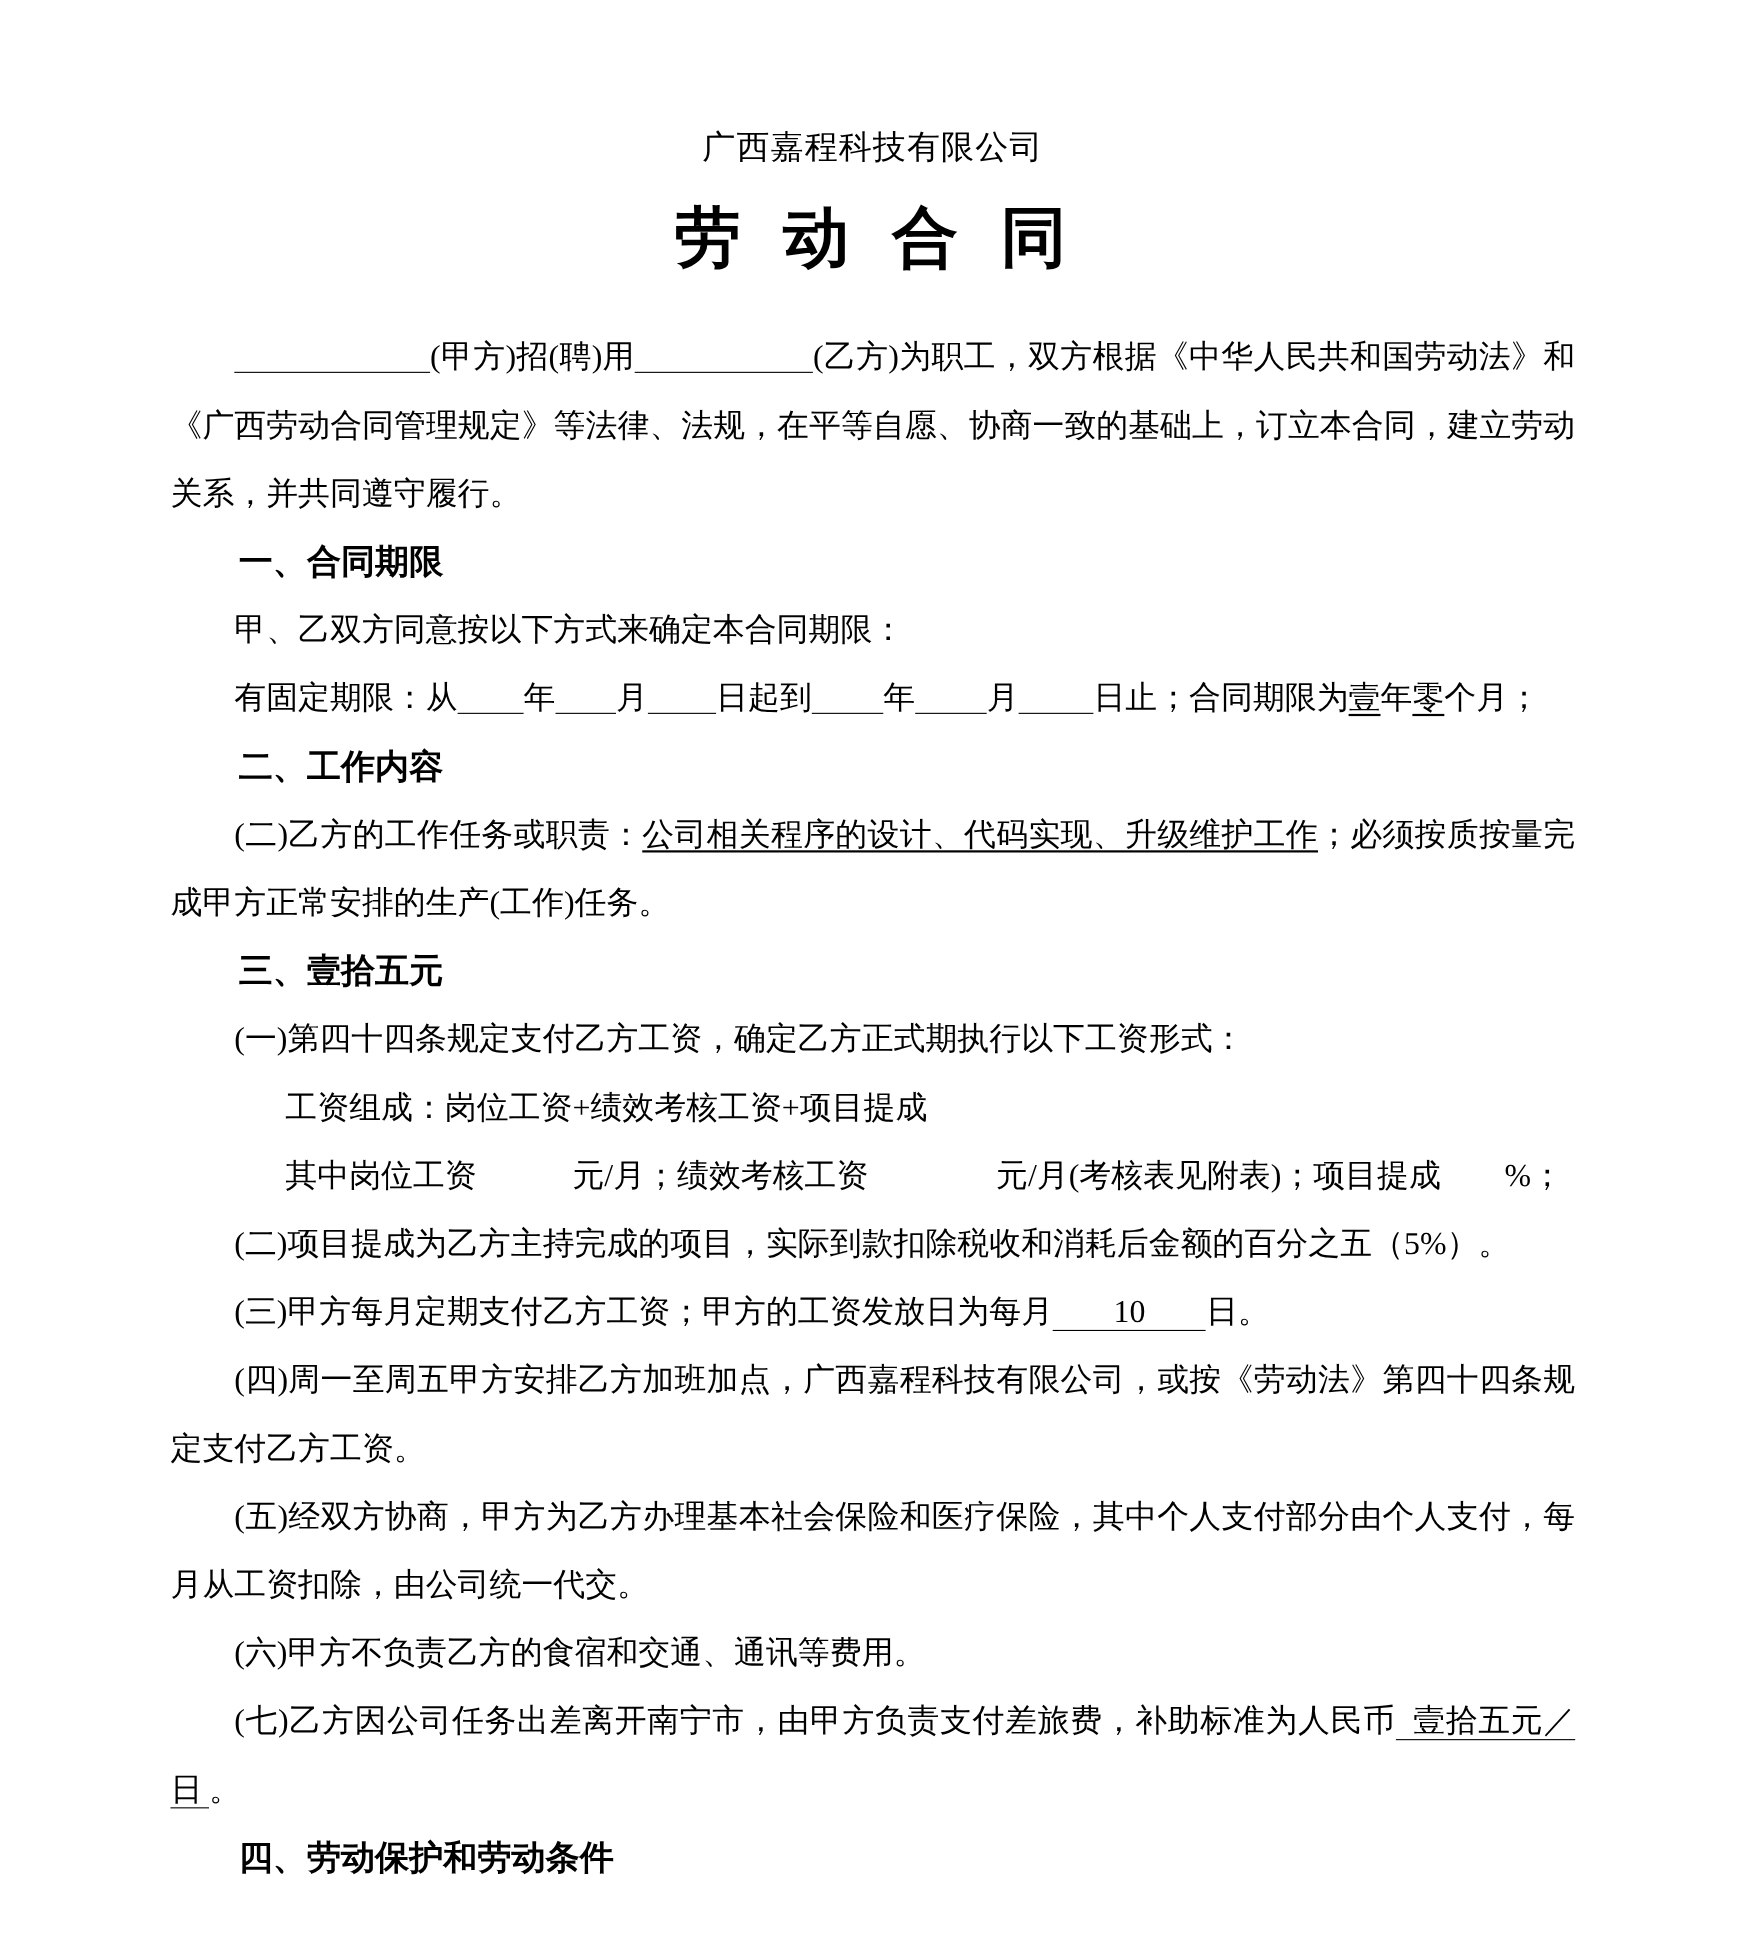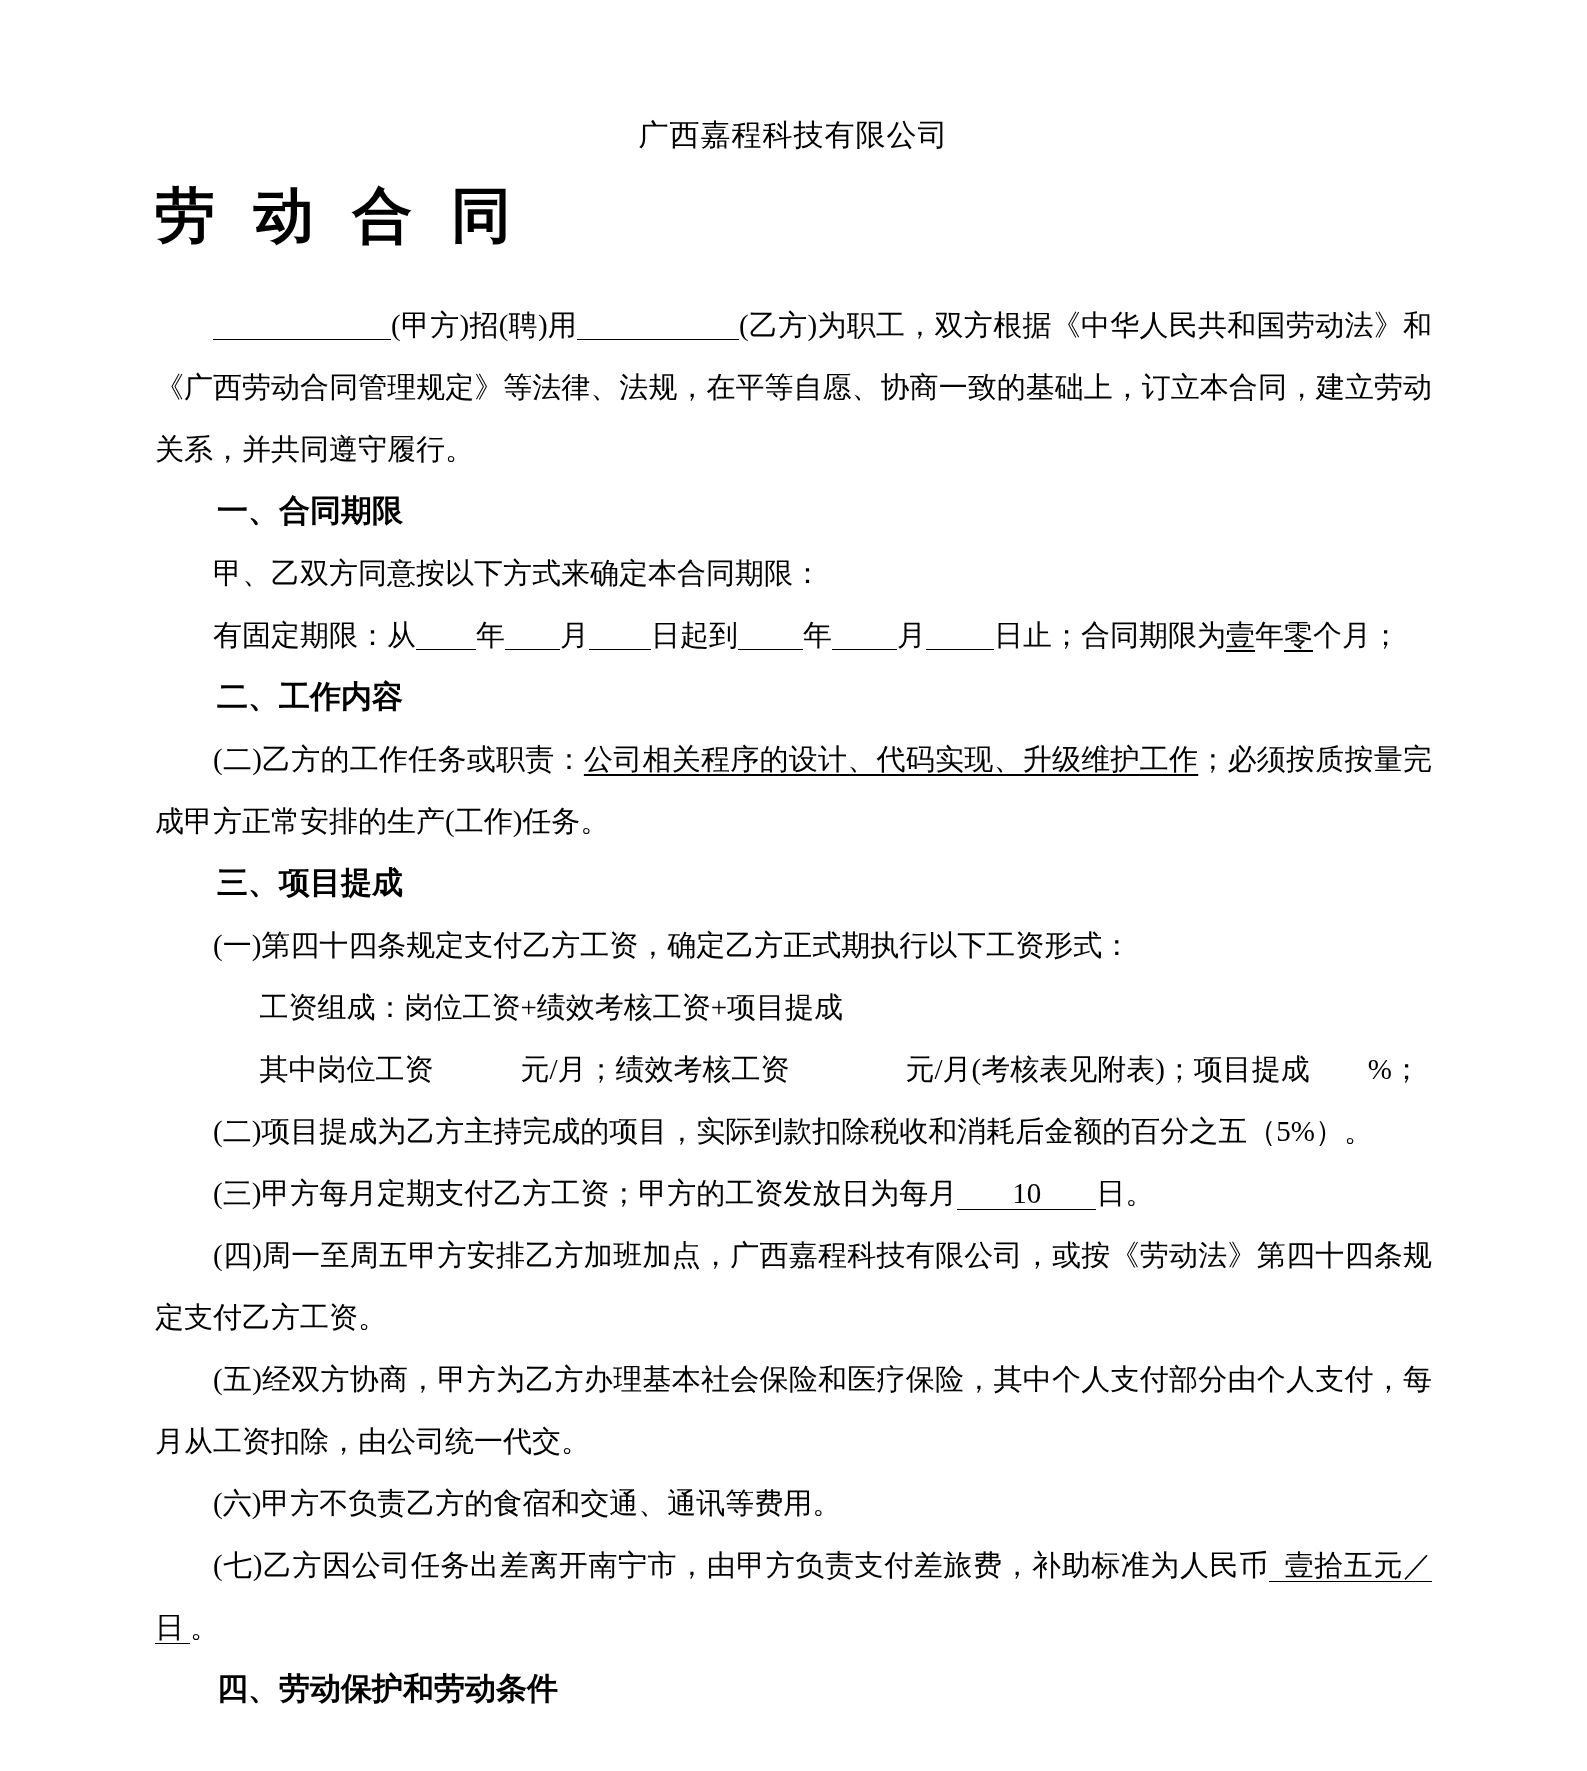--- a/index.html
+++ b/index.html
@@ -5,21 +5,21 @@
   html,body{margin:0;padding:0;background:#fff;}
   .page{
     width:1587px;height:1771px;box-sizing:border-box;
     background:#fff;color:#000;
     padding:95px 155px 0 155px;overflow:hidden;
     font-family:"Liberation Serif","DejaVu Serif",serif;
     margin-top:16px;
   }
   .company{text-align:center;font-size:30px;line-height:48px;letter-spacing:1px;}
   .doc-title{
-    text-align:left;font-family:"Liberation Sans","DejaVu Sans",sans-serif;
+    text-align:center;font-family:"Liberation Sans","DejaVu Sans",sans-serif;
     font-weight:bold;font-size:60px;line-height:74px;margin-top:20px;
     word-spacing:14px;letter-spacing:4px;
   }
   .body-text{margin-top:41px;font-size:29px;line-height:62px;text-align:justify;}
   .para{text-indent:2em;margin:0;}
   .indent35{text-indent:3.6em;}
   .heading{
     text-indent:2em;font-family:"Liberation Sans","DejaVu Sans",sans-serif;
     font-weight:bold;font-size:31px;
   }
@@ -37,21 +37,21 @@
   <div class="body-text">
     <div class="para"><span class="gap" style="width: 178px;"></span><span>(甲方)招(聘)用</span><span class="gap" style="width: 162px;"></span><span>(乙方)为职工，双方根据《中华人民共和国劳动法》和《广西劳动合同管理规定》等法律、法规，在平等自愿、协商一致的基础上，订立本合同，建立劳动关系，并共同遵守履行。</span></div>
 
     <div class="heading">一、合同期限</div>
     <div class="para">甲、乙双方同意按以下方式来确定本合同期限：</div>
     <div class="para"><span>有固定期限：从</span><span class="gap" style="width: 60px;"></span><span>年</span><span class="gap" style="width: 55px;"></span><span>月</span><span class="gap" style="width: 62px;"></span><span>日起到</span><span class="gap" style="width: 65px;"></span><span>年</span><span class="gap" style="width: 65px;"></span><span>月</span><span class="gap" style="width: 68px;"></span><span>日止；合同期限为</span><span class="u">壹</span><span>年</span><span class="u">零</span><span>个月；</span></div>
 
     <div class="heading">二、工作内容</div>
     <div class="para"><span>(二)乙方的工作任务或职责：</span><span class="u">公司相关程序的设计、代码实现、升级维护工作</span><span>；必须按质按量完成甲方正常安排的生产(工作)任务。</span></div>
 
-    <div class="heading">三、项目提成</div>
+    <div class="heading">三、壹拾五元</div>
     <div class="para">(一)第四十四条规定支付乙方工资，确定乙方正式期执行以下工资形式：</div>
     <div class="para indent35">工资组成：岗位工资+绩效考核工资+项目提成</div>
     <div class="para indent35">其中岗位工资　　　元/月；绩效考核工资　　　　元/月(考核表见附表)；项目提成　　%；</div>
     <div class="para">(二)项目提成为乙方主持完成的项目，实际到款扣除税收和消耗后金额的百分之五（5%）。</div>
     <div class="para"><span>(三)甲方每月定期支付乙方工资；甲方的工资发放日为每月</span><span class="fill" style="padding: 0px 55px;">10</span><span>日。</span></div>
     <div class="para">(四)周一至周五甲方安排乙方加班加点，广西嘉程科技有限公司，或按《劳动法》第四十四条规定支付乙方工资。</div>
     <div class="para">(五)经双方协商，甲方为乙方办理基本社会保险和医疗保险，其中个人支付部分由个人支付，每月从工资扣除，由公司统一代交。</div>
     <div class="para">(六)甲方不负责乙方的食宿和交通、通讯等费用。</div>
     <div class="para"><span>(七)乙方因公司任务出差离开南宁市，由甲方负责支付差旅费，补助标准为人民币</span><span class="fill" style="padding: 0px 6px 0px 16px;">壹拾五元／日</span><span>。</span></div>
 

